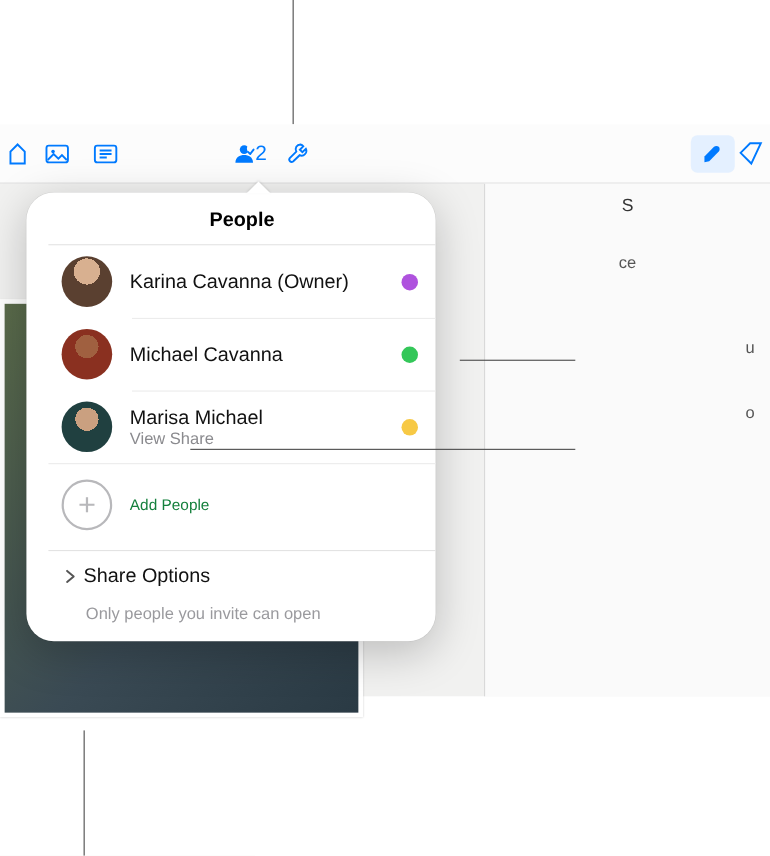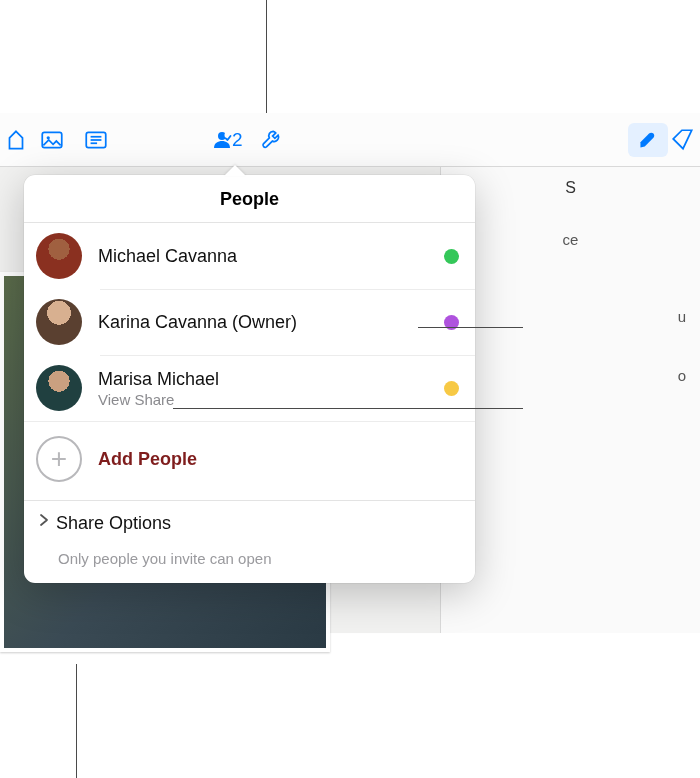--- a/index.html
+++ b/index.html
@@ -84,25 +84,26 @@
     .bg-inspector .hdr {
       text-align: center; font-size: 16px; color: #333;
       margin-bottom: 18px;
     }
     .bg-inspector .row { margin-top: 34px; }
 
     
     .popover {
       position: absolute;
       left: 24px; top: 62px;
-      width: 451px;
+      width: 372px;
       background: #fff;
-      border-radius: 11px;
+      border-radius: 25px;
       box-shadow: 0 10px 40px rgba(0,0,0,0.22), 0 0 0 0.5px rgba(0,0,0,0.08);
       overflow: visible;
+      padding-left: 20px;
     }
     .popover::before {
       content: "";
       position: absolute;
       top: -10px; left: 200px;
       width: 0; height: 0;
       border-left: 11px solid transparent;
       border-right: 11px solid transparent;
       border-bottom: 11px solid #fff;
       filter: drop-shadow(0 -1px 1px rgba(0,0,0,0.1));
@@ -158,29 +159,29 @@
     }
     .add-circle {
       width: 46px; height: 46px;
       border: 2px solid #b8b8bb;
       border-radius: 50%;
       display: flex; align-items: center; justify-content: center;
       color: #b8b8bb;
       font-size: 28px; font-weight: 300;
       margin-right: 16px;
     }
-    .add-label { font-size: 18px; color: #7f1d1d; font-weight: bold; }
+    .add-label { font-size: 14px; color: #15803d; }
 
     .share-row {
       border-top: 1px solid #e3e3e3;
       padding: 12px 16px 16px 14px;
       cursor: pointer;
     }
     .share-head {
-      display: flex; 
+      display: flex; align-items: center;
       font-size: 18px; color: #111;
     }
     .share-head .chev {
       margin-right: 6px;
       display: inline-flex;
     }
     .share-sub {
       font-size: 15px; color: #9a9a9e;
       margin-left: 20px; margin-top: 16px;
     }
@@ -260,33 +261,33 @@
     <div class="row" style="text-align:center">ce</div>
     <div class="row" style="text-align:right; margin-top:60px">u</div>
     <div class="row" style="text-align:right; margin-top:42px">o</div>
   </div>
 
   <div class="popover">
     <div class="pop-title">People</div>
     <div class="pop-sep"></div>
 
     <div class="person">
+      <div class="avatar a1"></div>
+      <div class="p-text">
+        <div class="p-name">Karina Cavanna (Owner)</div>
+      </div>
+      <div class="dot purple"></div>
+    </div>
+
+    <div class="person">
       <div class="avatar a2"></div>
       <div class="p-text">
         <div class="p-name">Michael Cavanna</div>
       </div>
       <div class="dot green"></div>
-    </div>
-
-    <div class="person">
-      <div class="avatar a1"></div>
-      <div class="p-text">
-        <div class="p-name">Karina Cavanna (Owner)</div>
-      </div>
-      <div class="dot purple"></div>
     </div>
 
     <div class="person">
       <div class="avatar a3"></div>
       <div class="p-text">
         <div class="p-name">Marisa Michael</div>
         <div class="p-sub">View Share</div>
       </div>
       <div class="dot yellow"></div>
     </div>

